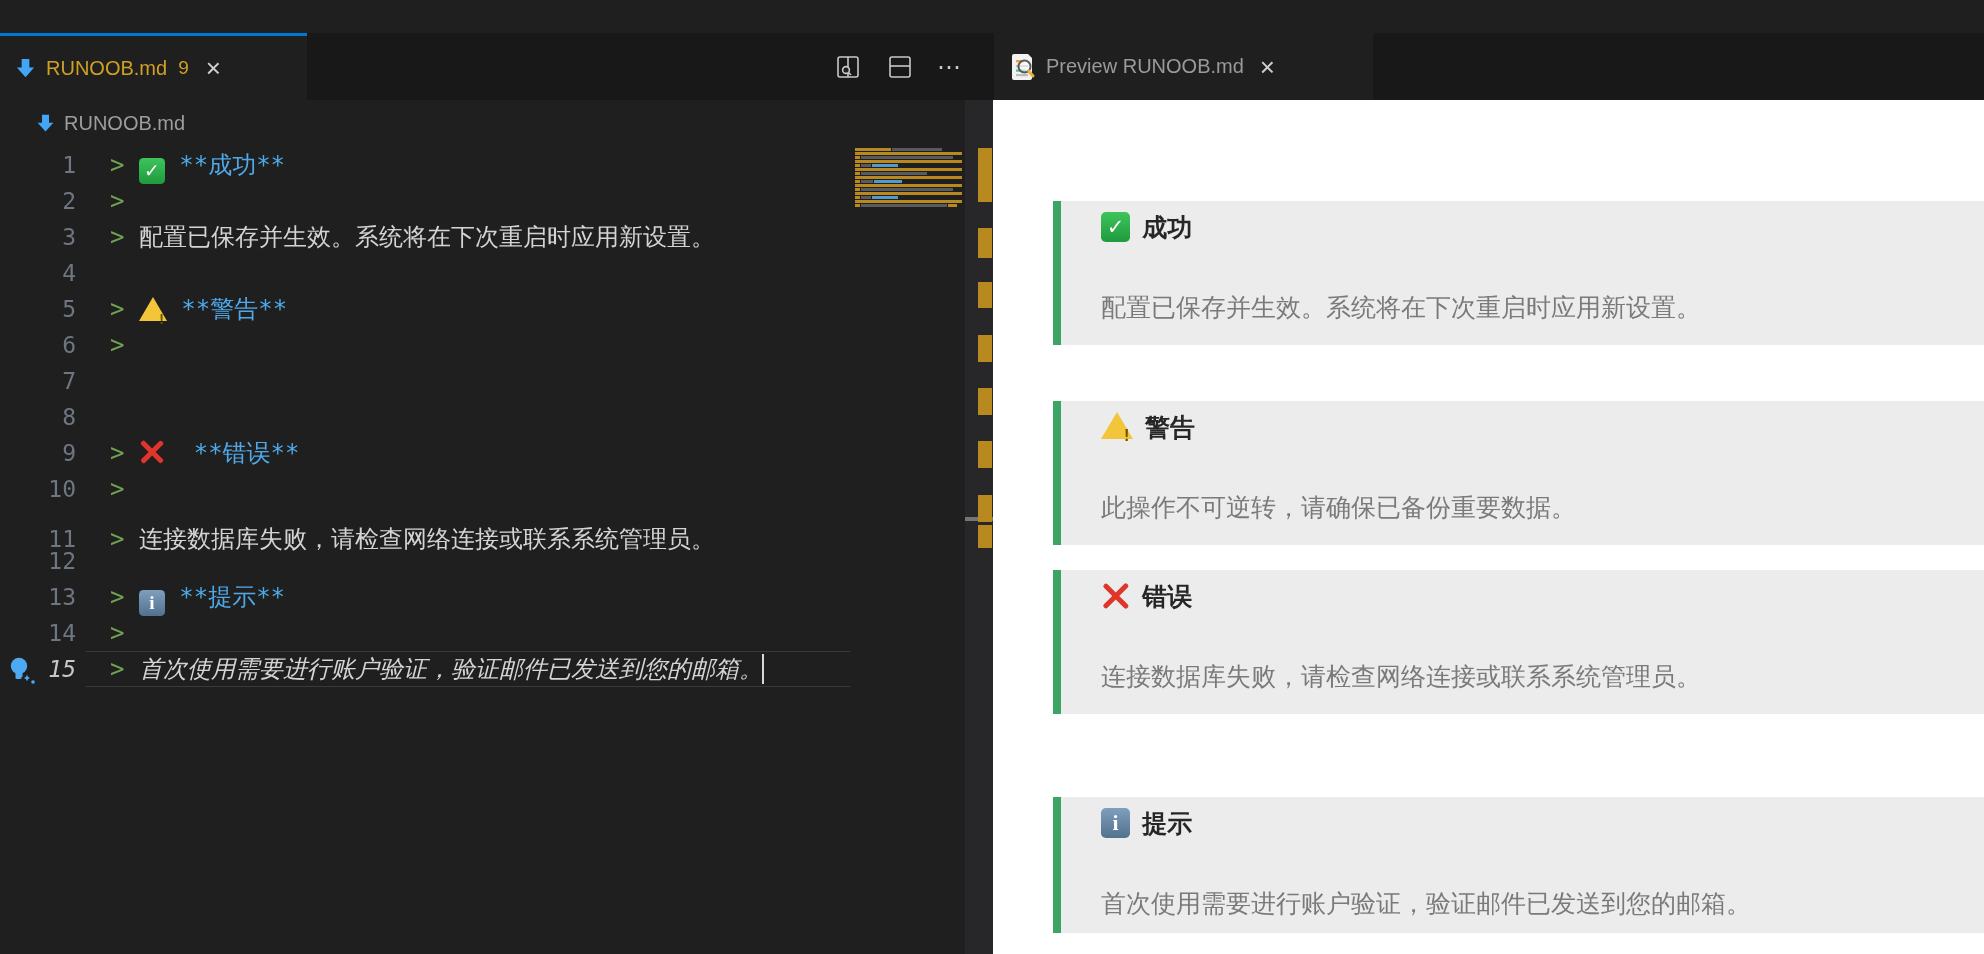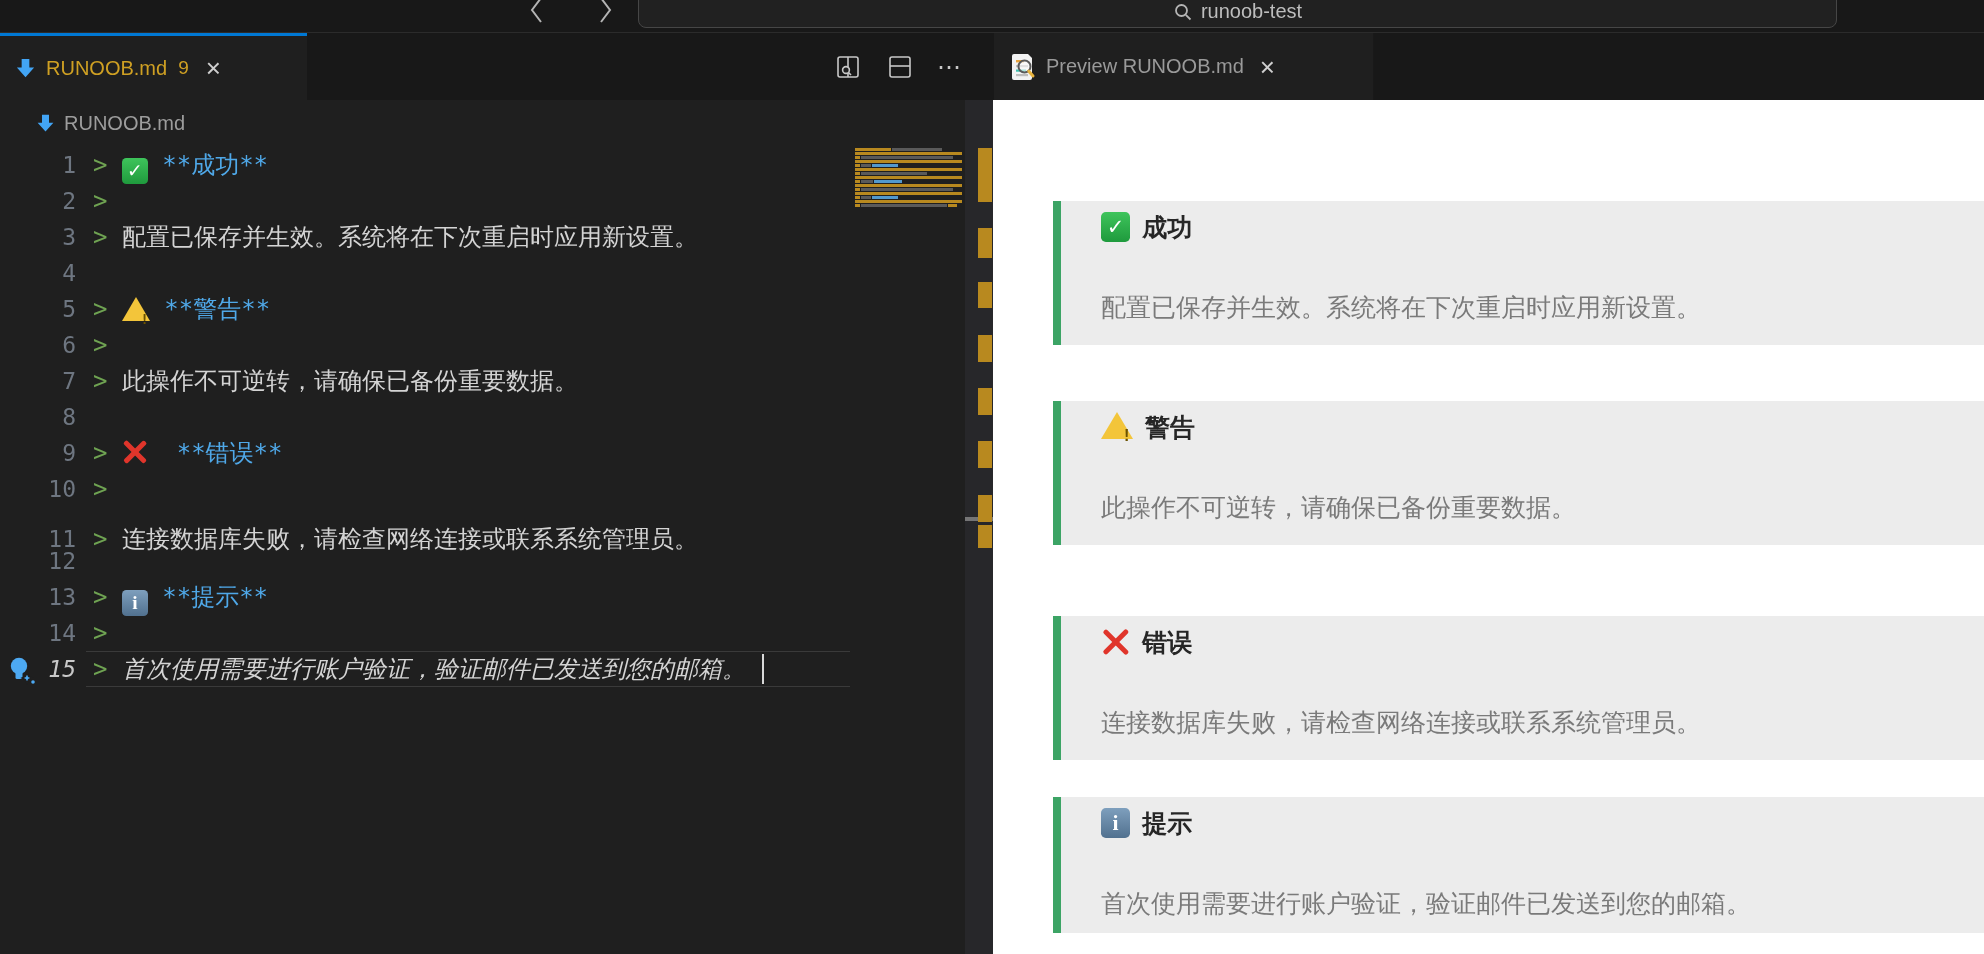--- a/index.html
+++ b/index.html
@@ -41,21 +41,21 @@
 .dots{color:#c8c8c8;font-size:24px;letter-spacing:2px;}
 
 
 .editor-body{position:absolute;top:100px;left:0;width:993px;height:854px;background:var(--bg-editor);overflow:hidden;}
 .breadcrumb{position:absolute;top:0;left:0;height:46px;display:flex;align-items:center;gap:8px;
   padding-left:35px;color:#9d9d9d;font-size:20px;}
 .ln-row{position:absolute;left:0;width:965px;height:36px;line-height:36px;
   font-family:"DejaVu Sans Mono","Liberation Mono",monospace;font-size:24px;}
 .ln-num{position:absolute;left:0;width:76px;text-align:right;color:var(--lnum);font-size:23px;}
 .ln-row.cur .ln-num{color:var(--lnum-active);}
-.ln-content{position:absolute;left:93px;white-space:pre;}
+.ln-content{position:absolute;left:110px;white-space:pre;}
 .seg.q{color:var(--quote);}
 .seg.t{color:var(--fg);}
 .seg.b{color:var(--bold);}
 .squig{position:absolute;height:9px;overflow:hidden;color:transparent;font-size:12px;white-space:nowrap;
   text-decoration-line:underline;text-decoration-style:wavy;text-decoration-color:var(--squig);
   text-decoration-thickness:2px;text-underline-offset:1px;}
 .cursor{position:absolute;left:762px;top:3px;width:2px;height:30px;background:#d8d8d8;}
 .curline-border{position:absolute;left:86px;top:551px;width:764px;height:36px;border-top:1px solid #3a3a3a;border-bottom:1px solid #3a3a3a;}
 .lightbulb{position:absolute;left:6px;top:555px;width:30px;height:30px;}
 
@@ -69,21 +69,21 @@
 .scrollcol{position:absolute;left:965px;top:0;width:28px;height:854px;background:var(--scrollcol);}
 .ruler-mark{position:absolute;left:13px;width:14px;background:var(--ruler-gold);}
 .sash-dash{position:absolute;left:0;top:417px;width:28px;height:4px;background:#8a8a8a;opacity:.8;}
 
 
 .preview{position:absolute;top:100px;left:993px;width:991px;height:854px;background:#ffffff;overflow:hidden;}
 .alert{position:absolute;left:60px;right:0;height:144px;background:var(--alert-bg);
   border-left:8px solid var(--alert-bar);}
 .alert:nth-of-type(1){top:101px;}
 .alert:nth-of-type(2){top:301px;}
-.alert:nth-of-type(3){top:516px;}
+.alert:nth-of-type(3){top:470px;}
 .alert:nth-of-type(4){top:697px;height:136px;}
 .alert-title{position:absolute;top:8px;left:40px;display:flex;align-items:center;gap:12px;
   font-size:25px;font-weight:bold;color:var(--alert-title);line-height:36px;}
 .alert-body{position:absolute;top:88px;left:40px;font-size:25px;color:var(--alert-body);line-height:36px;}
 
 
 .e{display:inline-flex;align-items:center;justify-content:center;width:1.08em;height:1.08em;
   border-radius:.18em;vertical-align:-0.16em;position:relative;flex:none;}
 .e.big{font-size:27px;}
 .e.check{background:linear-gradient(#3ec45b,#1f9a3d);}
@@ -98,39 +98,20 @@
 .e.cross::before,.e.cross::after{content:"";position:absolute;left:50%;top:50%;width:.2em;height:1.22em;
   background:#e0352b;border-radius:.08em;}
 .e.cross::before{transform:translate(-50%,-50%) rotate(45deg);}
 .e.cross::after{transform:translate(-50%,-50%) rotate(-45deg);}
 </style>
 </head>
 <body>
 
 <div class="screen">
 
-  <div class="titlebar">
-    <span class="nav-chevron nav-back">
-      <svg width="26" height="34" viewBox="0 0 26 34">
-        <polyline points="17,5 8,17 17,29" fill="none" stroke="#b4b4b4" stroke-width="2"></polyline>
-      </svg>
-    </span>
-    <span class="nav-chevron nav-fwd">
-      <svg width="26" height="34" viewBox="0 0 26 34">
-        <polyline points="9,5 18,17 9,29" fill="none" stroke="#b4b4b4" stroke-width="2"></polyline>
-      </svg>
-    </span>
-    <div class="cmdcenter">
-      <svg width="20" height="20" viewBox="0 0 20 20">
-        <circle cx="8.5" cy="8.5" r="5.5" fill="none" stroke="#b5b5b5" stroke-width="1.8"></circle>
-        <line x1="12.8" y1="12.8" x2="17.5" y2="17.5" stroke="#b5b5b5" stroke-width="1.8"></line>
-      </svg>
-      <span>runoob-test</span>
-    </div>
-  </div>
 
   <div class="tabbar tabbar-left">
     <div class="tab tab1 tab-active">
       <svg width="23" height="23" viewBox="0 0 24 24">
         <polygon points="8,2 16,2 16,11 21,11 12,21 3,11 8,11" fill="#42a5f5"></polygon>
       </svg>
       <span class="tab-label">RUNOOB.md</span>
       <span class="tab-badge">9</span>
       <span class="tab-close">×</span>
     </div>
@@ -202,21 +183,20 @@
           <span class="ln-num">5</span>
           <span class="ln-content"><span class="seg q">&gt; </span><span class="e warn"></span><span class="seg b"> **警告**</span></span>
         </div>
         <div class="ln-row" style="top: 227px;">
           <span class="ln-num">6</span>
           <span class="ln-content"><span class="seg q">&gt; </span></span>
           <span class="squig" style="left: 114px; top: 33px; width: 20px;">xxxxxxxxxxxxxxxxxxxxxxxx</span>
         </div>
         <div class="ln-row" style="top: 263px;">
           <span class="ln-num">7</span>
-          <span class="ln-content"><span class="seg q">&gt; </span><span class="seg t">此操作不可逆转，请确保已备份重要数据。</span></span>
         </div>
         <div class="ln-row" style="top: 299px;">
           <span class="ln-num">8</span>
           <span class="ln-content"></span>
           <span class="squig" style="left: 114px; top: 33px; width: 20px;">xxxxxxxxxxxxxxxxxxxxxxxx</span>
         </div>
         <div class="ln-row" style="top: 335px;">
           <span class="ln-num">9</span>
           <span class="ln-content"><span class="seg q">&gt; </span><span class="e cross"></span><span class="seg b">  **错误**</span></span>
         </div>

